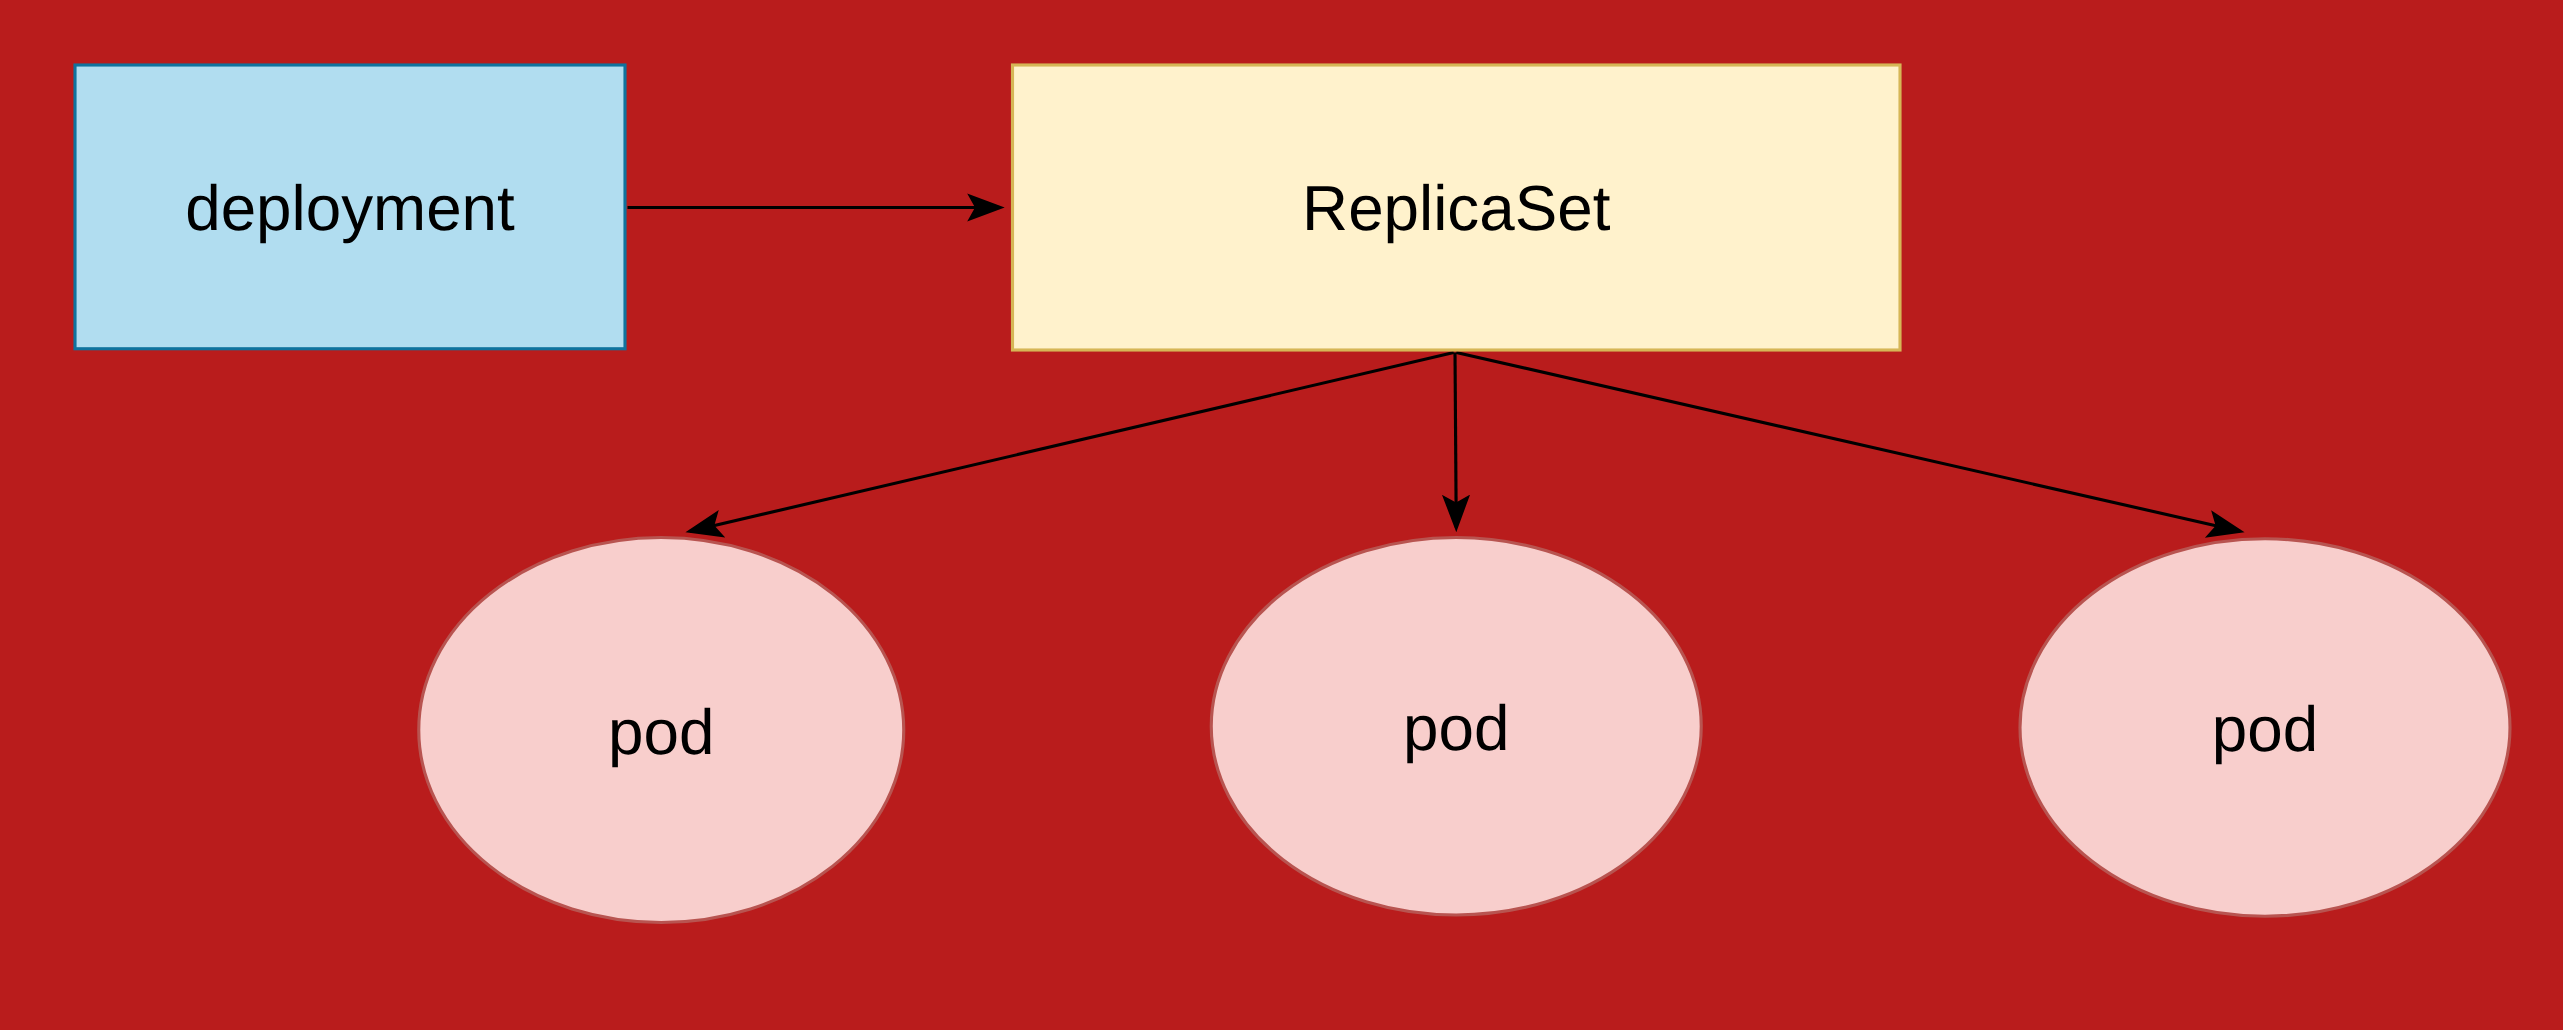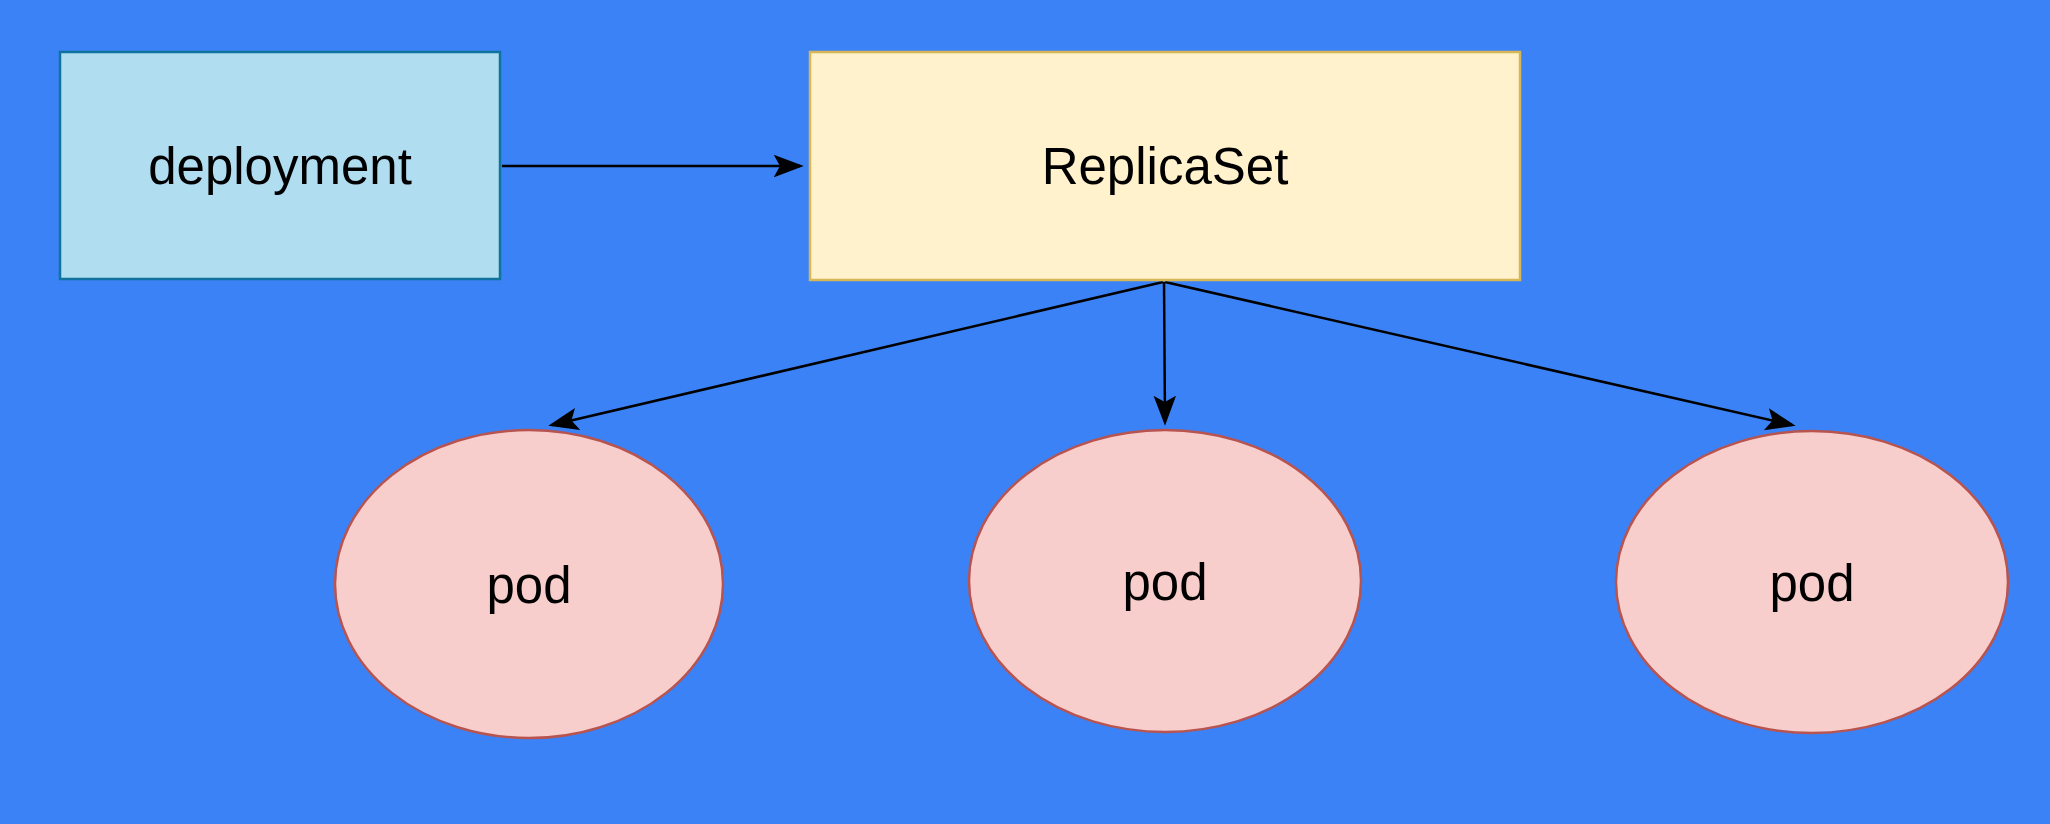--- a/index.html
+++ b/index.html
@@ -4,21 +4,21 @@
 <style>
   html, body {
     margin: 0;
     padding: 0;
     background: #FFFFFF;
   }
   .canvas-wrap {
     position: relative;
     width: 2050px;
     height: 824px;
-    background: #3b82f6;
+    background: #b91c1c;
     overflow: hidden;
     font-family: "Liberation Sans", sans-serif;
   }
   svg.diagram {
     display: block;
     width: 2050px;
     height: 824px;
   }
   text.node-label {
     font-family: "Liberation Sans", sans-serif;

